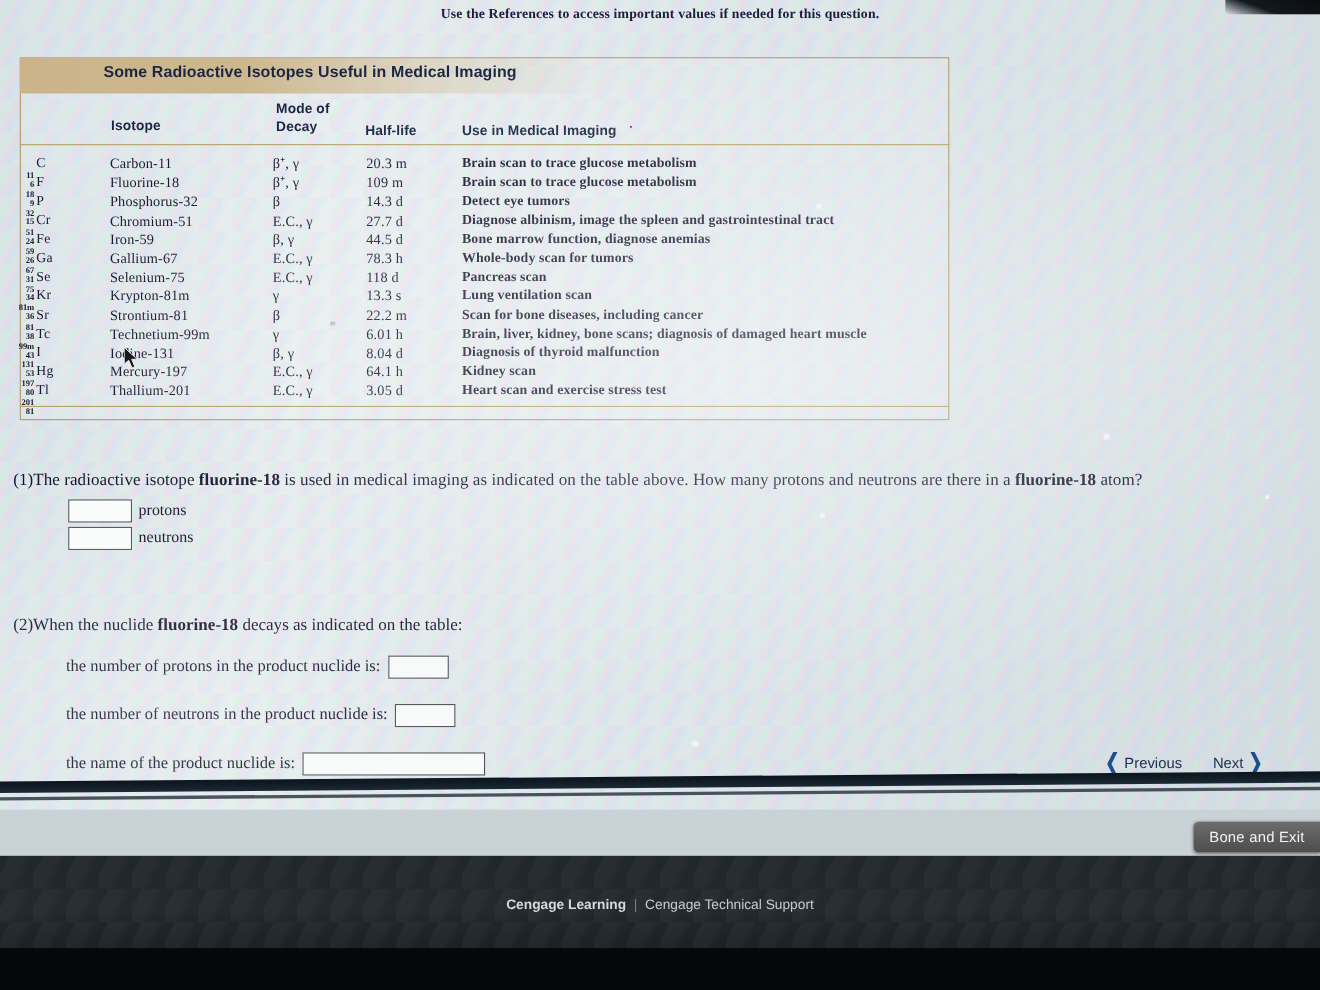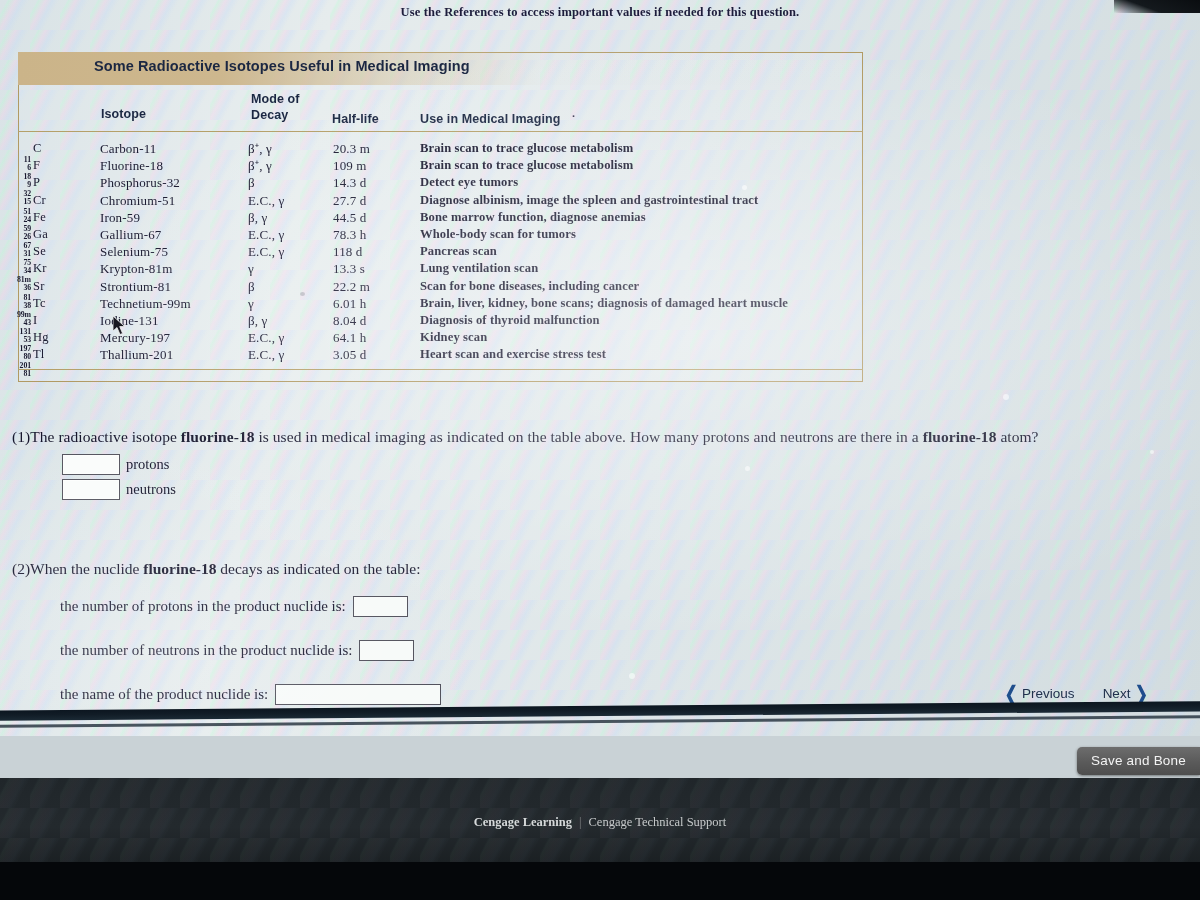--- a/index.html
+++ b/index.html
@@ -264,21 +264,21 @@
     background: linear-gradient(118deg,
       rgba(255,255,255,0.00) 0px, rgba(255,255,255,0.00) 7px,
       rgba(160,230,190,0.045) 9px, rgba(235,185,215,0.04) 15px,
       rgba(175,200,240,0.04) 21px, rgba(255,255,255,0.00) 27px);
     background-size: 30px 30px;
     pointer-events: none;
   }
   .footer-links {
     position: absolute; left: 0; top: 815px; width: 1200px;
     text-align: center;
-    font-family: Liberation Serif, serif;
+    font-family: Liberation Sans, sans-serif;
     font-size: 12.5px;
     color: #b9bcbe;
   }
   .footer-links .sep { color: #7d8183; margin: 0 7px; }
   .footer-links .fl { color: #c7cacb; }
   .footer-links .fl.bold { font-weight: bold; color: #d6d9da; }
 
   .very-dark {
     position: absolute; left: 0; top: 862px; width: 1200px; height: 38px;
     background: #05070a;
@@ -484,21 +484,21 @@
     <span class="speck d" style="left:300px;top:292px;width:5px;height:4px;"></span>
     <span class="speck" style="left:1150px;top:450px;width:4px;height:4px;"></span>
   </div>
 
   <div class="lcd-sheen"></div>
   <div class="corner-dark"></div>
 
   <div class="seam1"></div>
   <div class="seam2"></div>
 
-  <div class="save-exit">Save and Bone</div>
+  <div class="save-exit">Bone and Exit</div>
 
   <div class="dark-band"></div>
   <div class="footer-links">
     <span class="fl bold">Cengage Learning</span><span class="sep">|</span><span class="fl">Cengage Technical Support</span>
   </div>
   <div class="very-dark"></div>
   <div class="ghost-text">&nbsp;</div>
 </div>
 
 </body></html>

